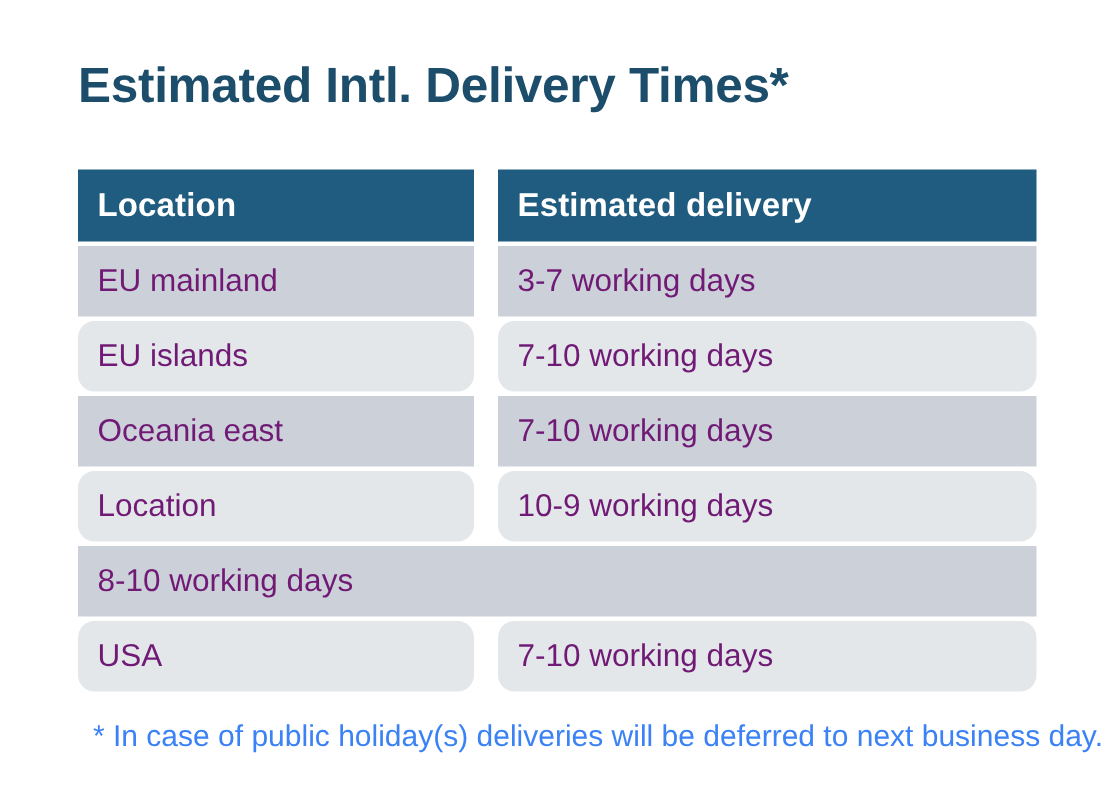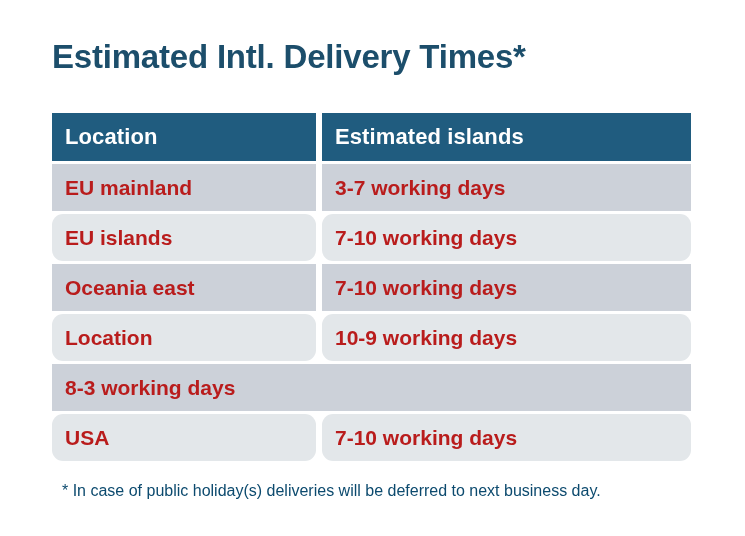--- a/index.html
+++ b/index.html
@@ -41,21 +41,21 @@
   .delivery-table {
     position: absolute;
     left: 52px;
     top: 113px;
     width: 639px;
   }
 
   .table-row {
     display: flex;
     width: 100%;
-    column-gap: 6px;
+    column-gap: 16px;
     margin-bottom: 3px;
   }
   .table-row:last-child {
     margin-bottom: 0;
   }
 
   .cell {
     box-sizing: border-box;
     display: flex;
     align-items: center;
@@ -87,52 +87,52 @@
 
   
   .body-row.shade-dark .cell {
     background: #ccd1d9;
   }
   .body-row.shade-light .cell {
     background: #e3e7ea;
     border-radius: 11px;
   }
   .body-row .cell-text {
-    color: #b91c1c;
+    color: #701a75;
     font-size: 21px;
-    font-weight: 700;
+    font-weight: 400;
   }
 
   
   .footnote {
     position: absolute;
     left: 62px;
     top: 481px;
-    font-size: 16px;
+    font-size: 20px;
     line-height: 20px;
     font-weight: 400;
-    color: #0c4a6e;
+    color: #3b82f6;
     white-space: nowrap;
   }
 </style>
 </head>
 <body>
 
 <div class="page">
 
   <div class="page-title">Estimated Intl. Delivery Times*</div>
 
   <div class="delivery-table">
 
     <div class="table-row header-row">
       <div class="cell col-location">
         <span class="cell-text">Location</span>
       </div>
       <div class="cell col-delivery">
-        <span class="cell-text">Estimated islands</span>
+        <span class="cell-text">Estimated delivery</span>
       </div>
     </div>
 
     <div class="table-row body-row shade-dark">
       <div class="cell col-location">
         <span class="cell-text">EU mainland</span>
       </div>
       <div class="cell col-delivery">
         <span class="cell-text">3-7 working days</span>
       </div>
@@ -160,21 +160,21 @@
       <div class="cell col-location">
         <span class="cell-text">Location</span>
       </div>
       <div class="cell col-delivery">
         <span class="cell-text">10-9 working days</span>
       </div>
     </div>
 
     <div class="table-row body-row shade-dark">
       <div class="cell col-delivery">
-        <span class="cell-text">8-3 working days</span>
+        <span class="cell-text">8-10 working days</span>
       </div>
     </div>
 
     <div class="table-row body-row shade-light">
       <div class="cell col-location">
         <span class="cell-text">USA</span>
       </div>
       <div class="cell col-delivery">
         <span class="cell-text">7-10 working days</span>
       </div>

